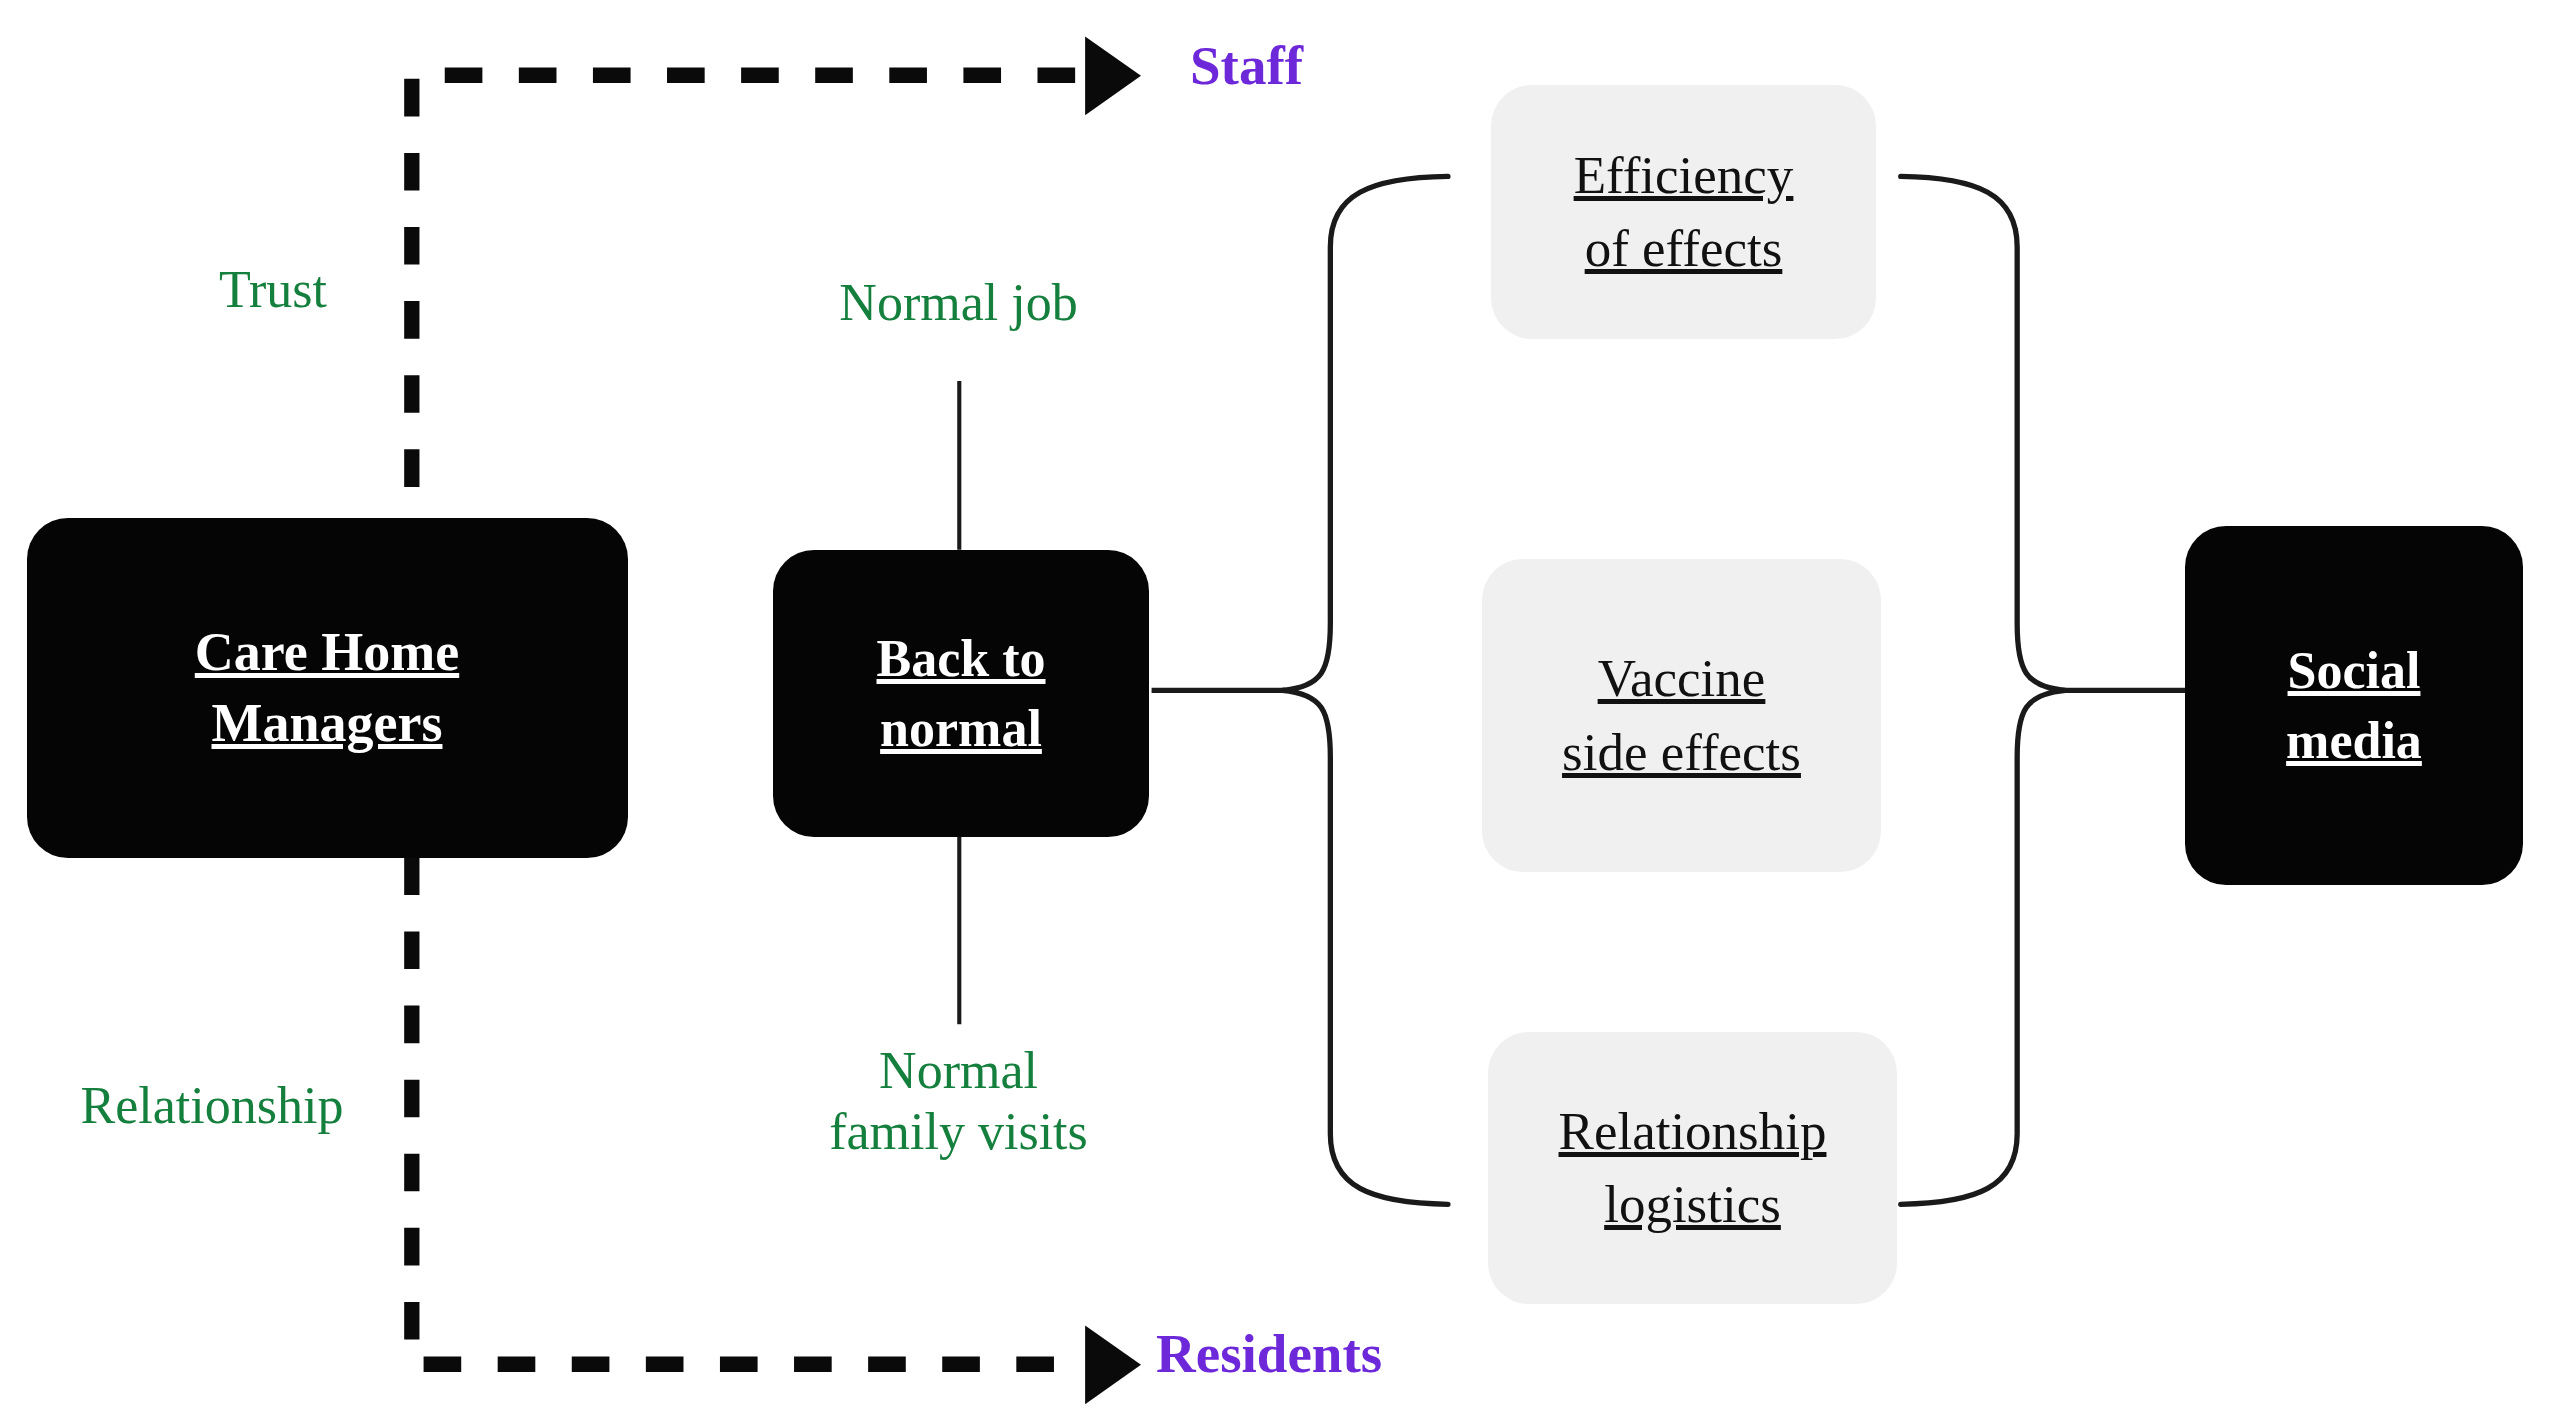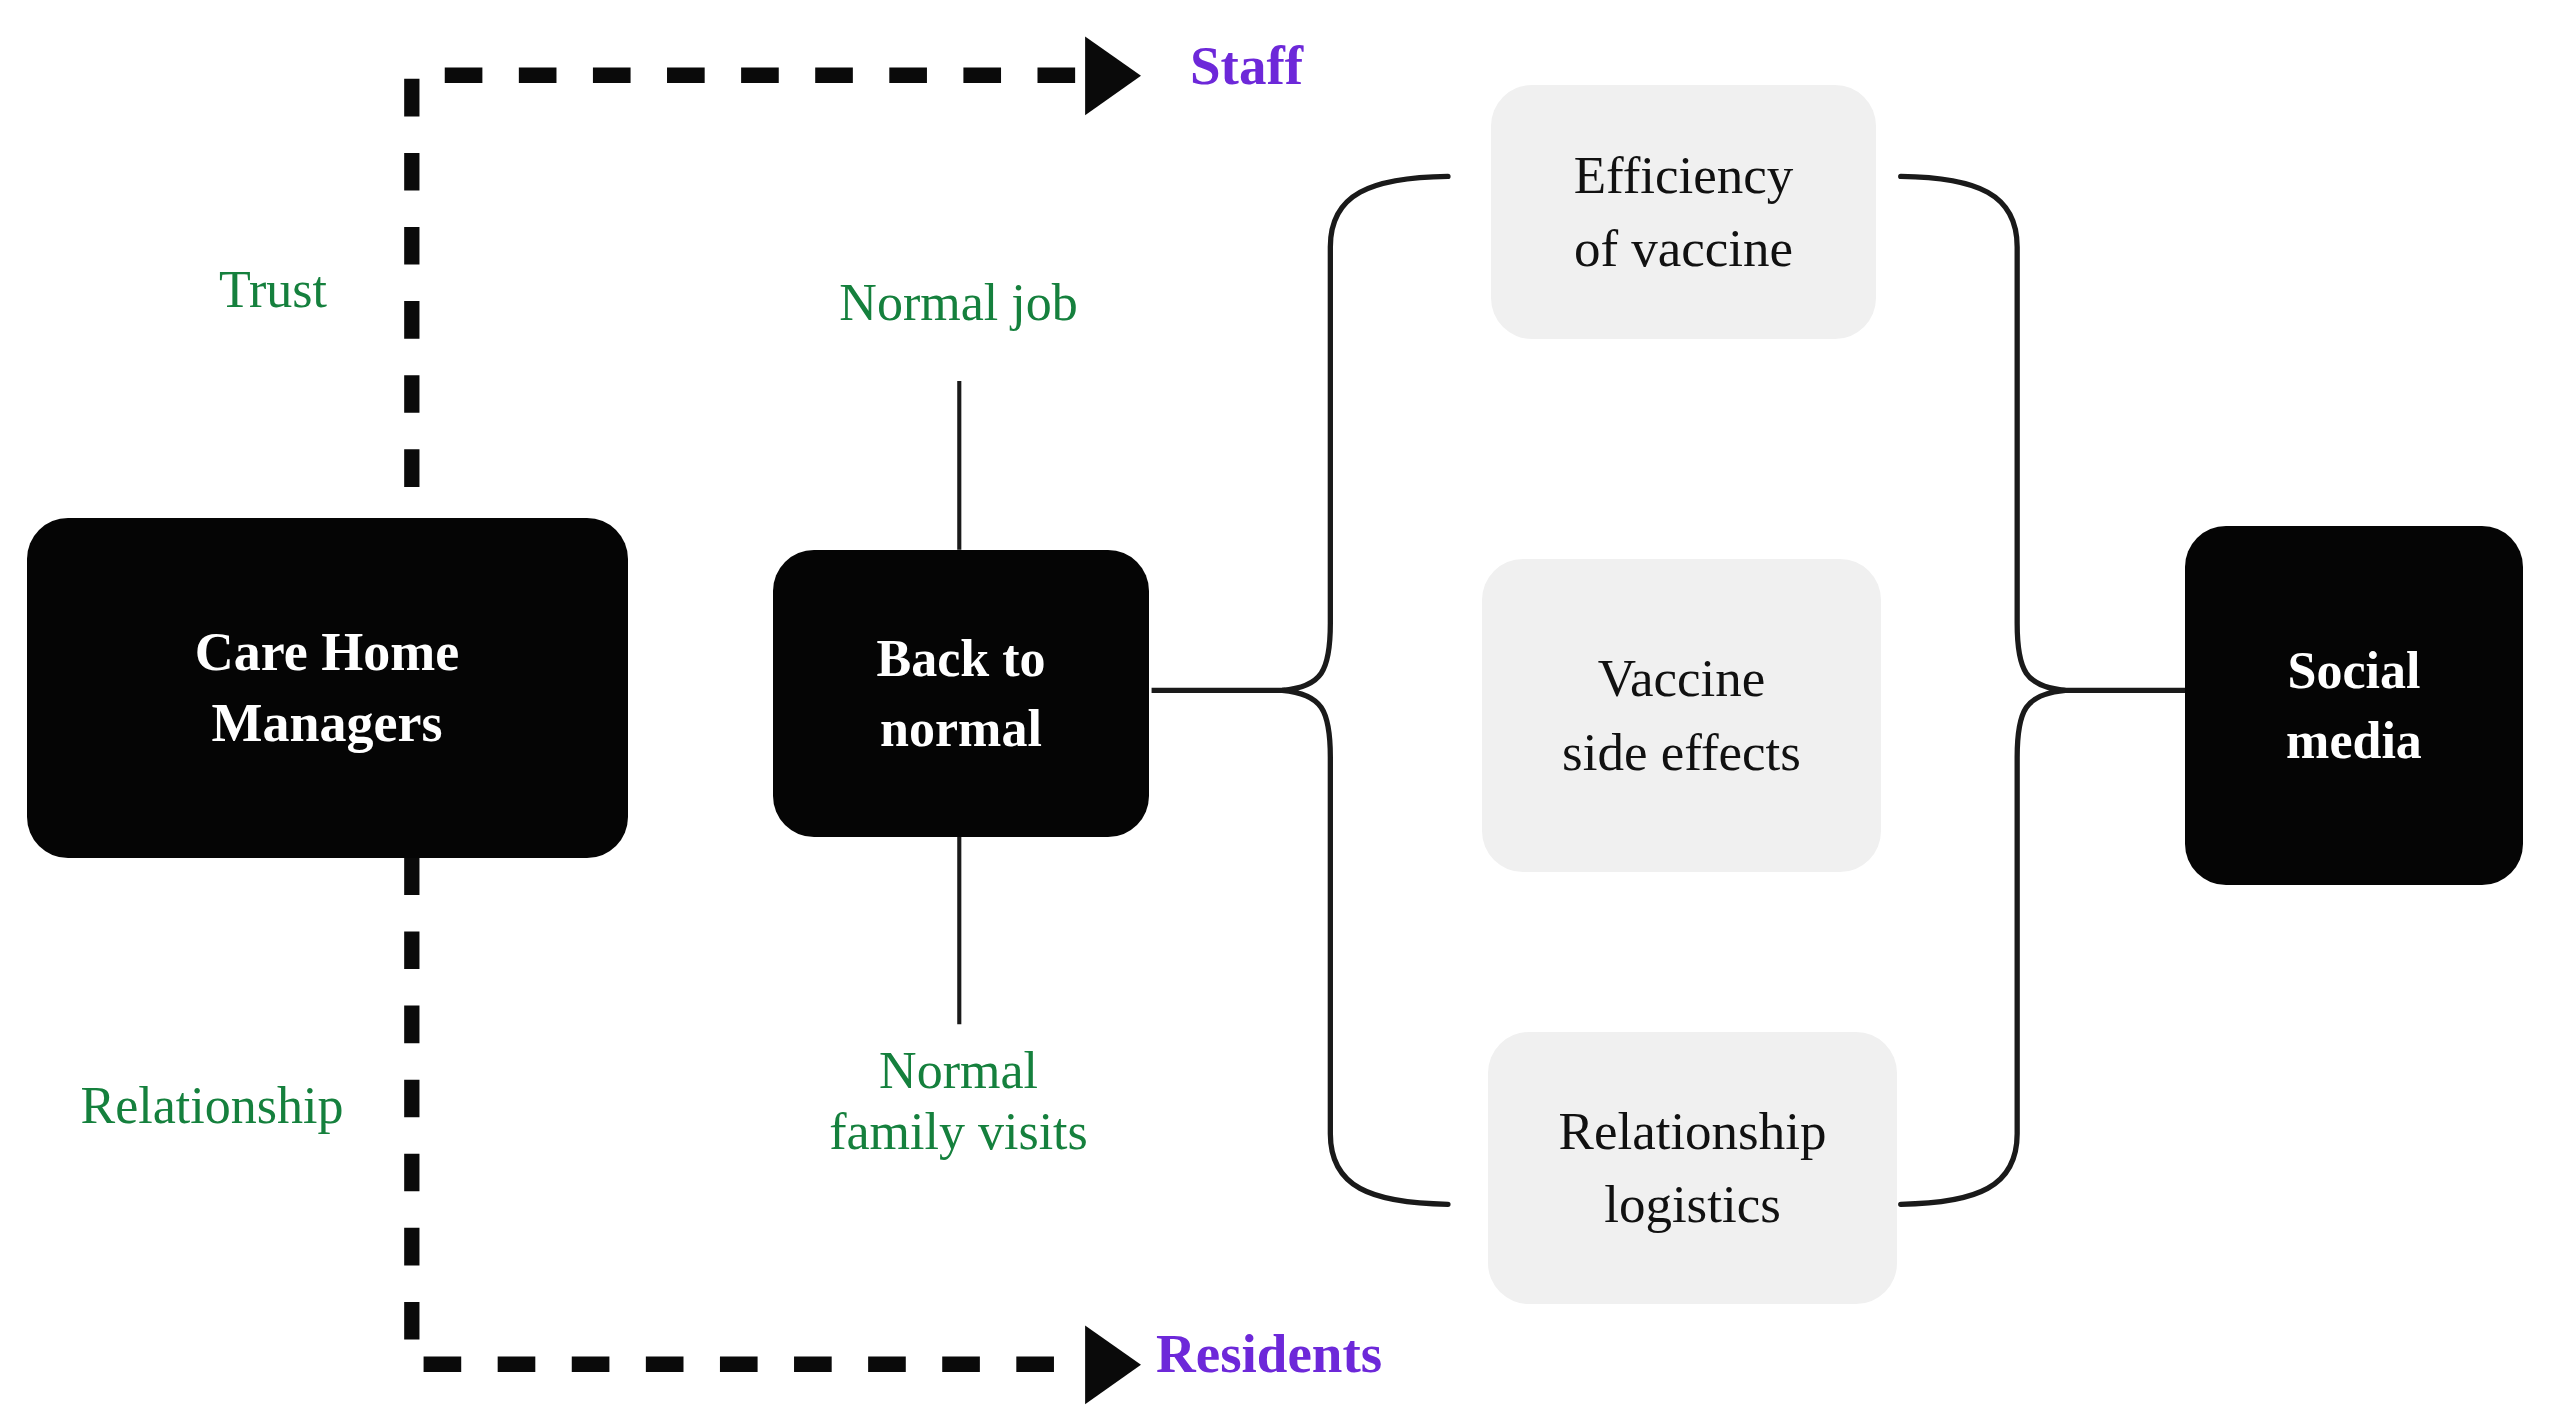--- a/index.html
+++ b/index.html
@@ -23,20 +23,21 @@
     pointer-events: none;
   }
   .node {
     position: absolute;
     display: flex;
     flex-direction: column;
     align-items: center;
     justify-content: center;
     text-align: center;
     box-sizing: border-box;
+    text-decoration: underline;
   }
   .node-dark {
     background: #050505;
     color: #ffffff;
     border-radius: 41px;
     font-weight: bold;
   }
   .node-light {
     background: #f0f0f0;
     color: #111111;
@@ -124,21 +125,21 @@
     <span class="line">normal</span>
   </div>
 
   <div class="node node-dark" id="node-social-media">
     <span class="line">Social</span>
     <span class="line">media</span>
   </div>
 
   <div class="node node-light" id="node-efficiency-of-vaccine">
     <span class="line">Efficiency</span>
-    <span class="line">of vaccine</span>
+    <span class="line">of effects</span>
   </div>
 
   <div class="node node-light" id="node-vaccine-side-effects">
     <span class="line">Vaccine</span>
     <span class="line">side effects</span>
   </div>
 
   <div class="node node-light" id="node-vaccination-logistics">
     <span class="line">Relationship</span>
     <span class="line">logistics</span>

